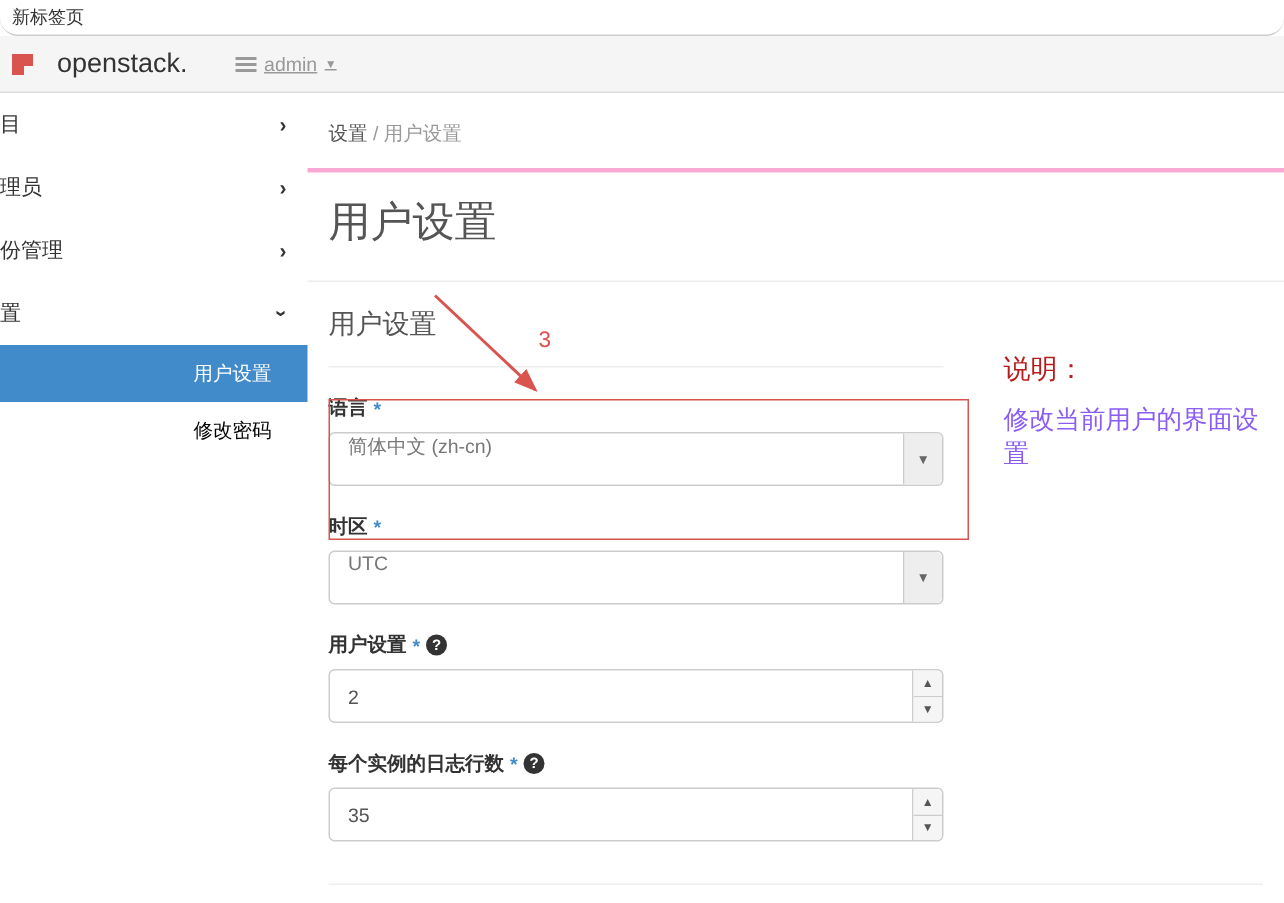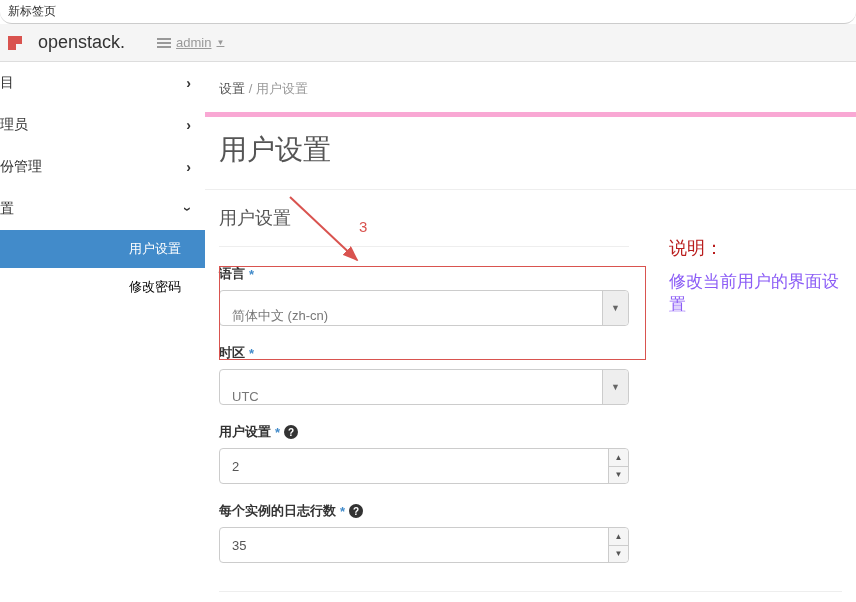--- a/index.html
+++ b/index.html
@@ -22,35 +22,35 @@
     .layout { display: flex; }
     
     .sidebar { width: 205px; flex-shrink: 0; }
     .nav-item { display: flex; align-items: center; justify-content: space-between; padding: 12px 14px 12px 0px; color: #333; font-size: 14px; cursor: pointer; }
     .nav-item .chevron { font-weight: bold; color: #333; }
     .nav-item.expanded .chevron { }
     .sub-nav-item { text-align: right; padding: 10px 24px 10px 14px; color: #000000; font-size: 13px; cursor: pointer; }
     .sub-nav-item.active { background: #428bca; color: #fff; }
     
     .main { flex: 1; padding: 12px 0 0 0; }
-    .breadcrumb { padding: 6px 14px 14px 14px; font-size: 13px; color: #999; border-bottom: 5px solid #f9a8d4; }
+    .breadcrumb { padding: 6px 14px 14px 14px; font-size: 13px; color: #999; border-bottom: 3px solid #f9a8d4; }
     .breadcrumb .current { color: #999; }
     .breadcrumb .first { color: #555; }
     .page-title { font-size: 28px; font-weight: 400; color: #555; padding: 14px 14px 20px 14px; font-family: "Microsoft YaHei", sans-serif; border-bottom: 1px solid #eee; }
     
     .content-row { display: flex; padding: 8px 14px 0 14px; }
     .form-panel { width: 442px; }
     .panel-title { font-size: 18px; font-weight: 400; color: #555; padding: 8px 0 16px 0; font-family: "Microsoft YaHei", sans-serif; border-bottom: 1px solid #eee; }
     
     .form-group { margin-top: 18px; }
     .form-label { font-weight: bold; font-size: 13px; color: #333; display: flex; align-items: center; gap: 4px; margin-bottom: 7px; }
     .required-star { color: #428bca; font-weight: bold; }
     .help-icon { display: inline-flex; align-items: center; justify-content: center; width: 14px; height: 14px; border-radius: 50%; background: #333; color: #fff; font-size: 10px; font-weight: bold; }
     
-    .select-field { width: 410px; height: 36px; border: 1px solid #ccc; border-radius: 4px; padding: 0 30px 0 12px; font-size: 13px; color: #777; background: #fff; display: flex; align-items: flex-end; position: relative; cursor: pointer; }
+    .select-field { width: 410px; height: 36px; border: 1px solid #ccc; border-radius: 4px; padding: 0 30px 0 12px; font-size: 13px; color: #777; background: #fff; display: flex; align-items: flex-start; position: relative; cursor: pointer; }
     .select-field .caret-box { position: absolute; right: 0; top: 0; bottom: 0; width: 26px; border-left: 1px solid #ccc; background: #eee; border-radius: 0 4px 4px 0; display: flex; align-items: center; justify-content: center; }
     .select-caret { font-size: 9px; color: #666; }
     
     .number-field { width: 410px; height: 36px; border: 1px solid #ccc; border-radius: 4px; padding: 0 26px 0 12px; font-size: 13px; color: #555; background: #fff; display: flex; align-items: center; position: relative; }
     .spinner-box { position: absolute; right: 0; top: 0; bottom: 0; width: 20px; display: flex; flex-direction: column; border-left: 1px solid #ccc; }
     .spinner-btn { flex: 1; display: flex; align-items: center; justify-content: center; font-size: 8px; color: #555; background: #f5f5f5; cursor: pointer; }
     .spinner-btn:first-child { border-bottom: 1px solid #ccc; border-radius: 0 4px 0 0; }
     .spinner-btn:last-child { border-radius: 0 0 4px 0; }
     
     .highlight-box { position: absolute; border: 1px solid #d9534f; pointer-events: none; }

